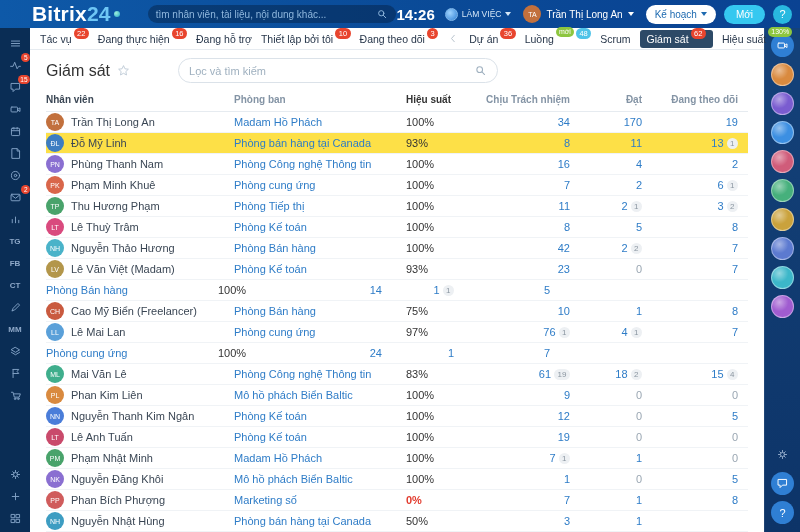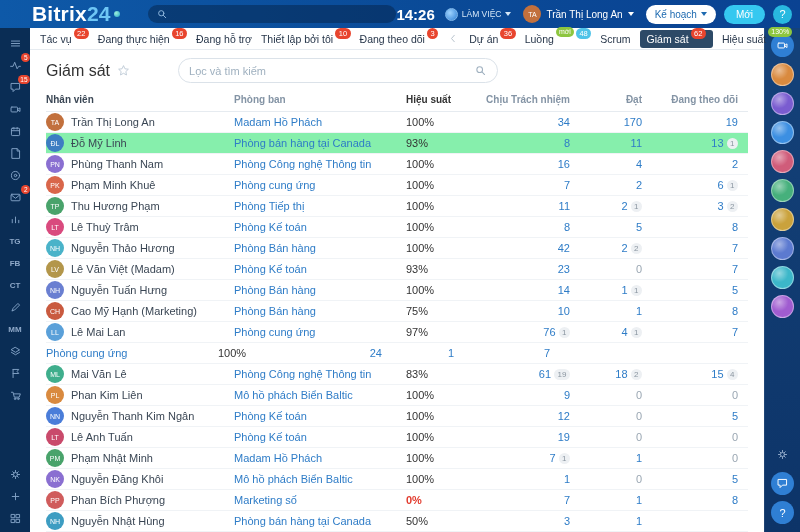--- a/index.html
+++ b/index.html
@@ -70,21 +70,21 @@
   .page-title { font-size:16px; font-weight:500; color:#333; }
   .star-icon { margin-left:7px; display:flex; cursor:pointer; }
   .filter { margin-left:48px; width:320px; height:25px; border:1px solid #dbe2e9; border-radius:13px; background:#fff;
     display:flex; align-items:center; justify-content:space-between; padding:0 10px; cursor:text; }
   .filter-ph { color:#9fb0bf; font-size:11px; }
 
   
   .table { padding:0 16px; }
   .thead { display:flex; font-size:10px; color:#8494a5; padding:5px 0 6px; border-bottom:1px solid #e6ebf0;font-weight:bold; }
   .trow { display:flex; align-items:center; height:21px; border-bottom:1px solid #f0f3f6; font-size:11px; cursor:pointer; }
-  .trow.hl { background:#86efac; }
+  .trow.hl { background:#fde047; }
   .c-name { width:188px; display:flex; align-items:center; gap:7px; color:#3a4654; overflow:hidden; }
   .c-dept { width:172px; overflow:hidden; white-space:nowrap; }
   .c-eff  { width:66px; color:#333; }
   .c-eff.red { color:#e23b2e; font-weight:bold; }
   .c-resp { width:98px; } .c-dat { width:72px;padding-left:47px; } .c-follow { width:96px; }
   .c-resp,.c-dat,.c-follow { display:flex; justify-content:flex-end; align-items:center; gap:3px; }
   .emp-name { white-space:nowrap; overflow:hidden; text-overflow:ellipsis; }
   .avatar { width:18px; height:18px; border-radius:50%; color:#fff; font-size:7px; display:flex; align-items:center;
     justify-content:center; flex:none; }
   .link { color:var(--accent,#2e7cc7); }
@@ -96,20 +96,21 @@
 
 <div class="app">
 
   <header class="topbar">
     <div class="logo">
       <span>Bitrix</span>
         <span class="p2">24</span>
       <span class="logo-mark"></span>
     </div>
     <div class="topsearch">
+      <span class="ph">tìm nhân viên, tài liệu, nội dung khác...</span>
       <svg viewBox="0 0 16 16" width="12" height="12" fill="none" stroke-width="1.3" stroke-linecap="round">
           <circle cx="7" cy="7" r="3.5" stroke="currentColor"></circle>
           <path d="M9.8 9.8L13 13" stroke="currentColor"></path>
         </svg>
     </div>
     <div class="clock">14:26</div>
     <div class="status">
       <span class="status-ico"></span>
       <span>LÀM VIỆC</span>
       <span class="chev"></span>
@@ -449,41 +450,37 @@
                   <span class="link">23</span>
                 </div>
                 <div class="c-dat">
                   <span class="link zero">0</span>
                 </div>
                 <div class="c-follow">
                   <span class="link">7</span>
                 </div>
               </div>
               <div class="trow">
-                <div class="c-name">
-                  <span class="avatar" style="background: rgb(106, 127, 209);">NH</span>
-                  <span class="emp-name">Nguyễn Tuấn Hưng</span>
-                </div>
                 <div class="c-dept"><span class="link">Phòng Bán hàng</span></div>
                 <div class="c-eff">100%</div>
                 <div class="c-resp">
                   <span class="link">14</span>
                 </div>
                 <div class="c-dat">
                   <span class="link">1</span>
                   <span class="mini-badge">1</span>
                 </div>
                 <div class="c-follow">
                   <span class="link">5</span>
                 </div>
               </div>
               <div class="trow">
                 <div class="c-name">
                   <span class="avatar" style="background: rgb(201, 90, 63);">CH</span>
-                  <span class="emp-name">Cao Mỹ Hạnh (Marketing)</span>
+                  <span class="emp-name">Cao Mỹ Biển (Freelancer)</span>
                 </div>
                 <div class="c-dept"><span class="link">Phòng Bán hàng</span></div>
                 <div class="c-eff">75%</div>
                 <div class="c-resp">
                   <span class="link">10</span>
                 </div>
                 <div class="c-dat">
                   <span class="link">1</span>
                 </div>
                 <div class="c-follow">

